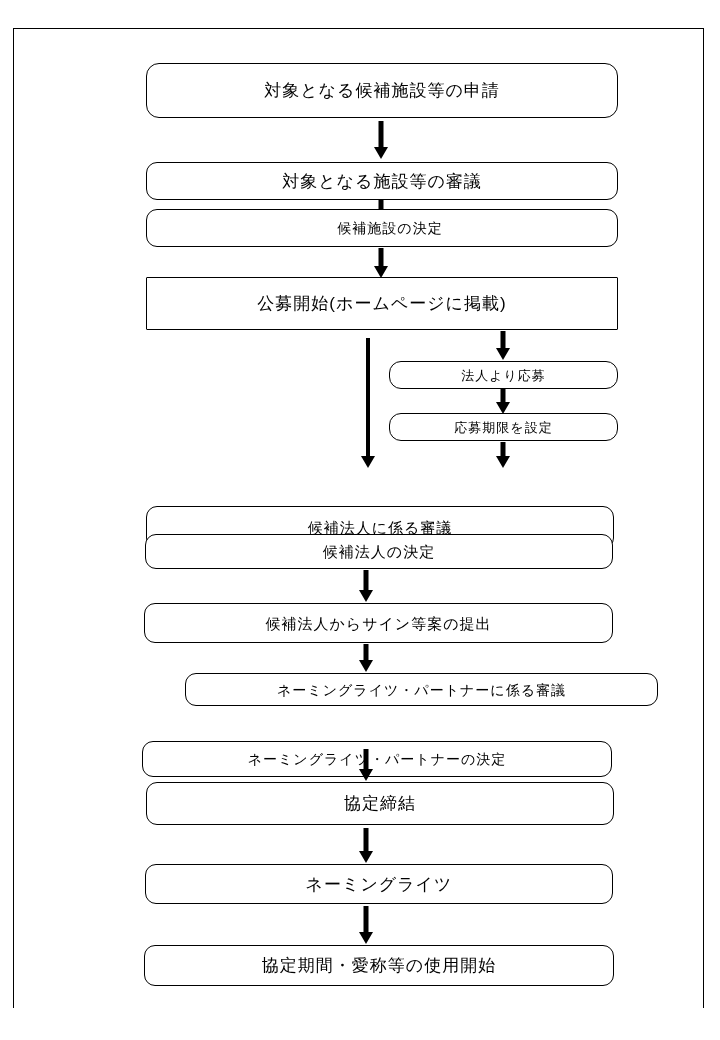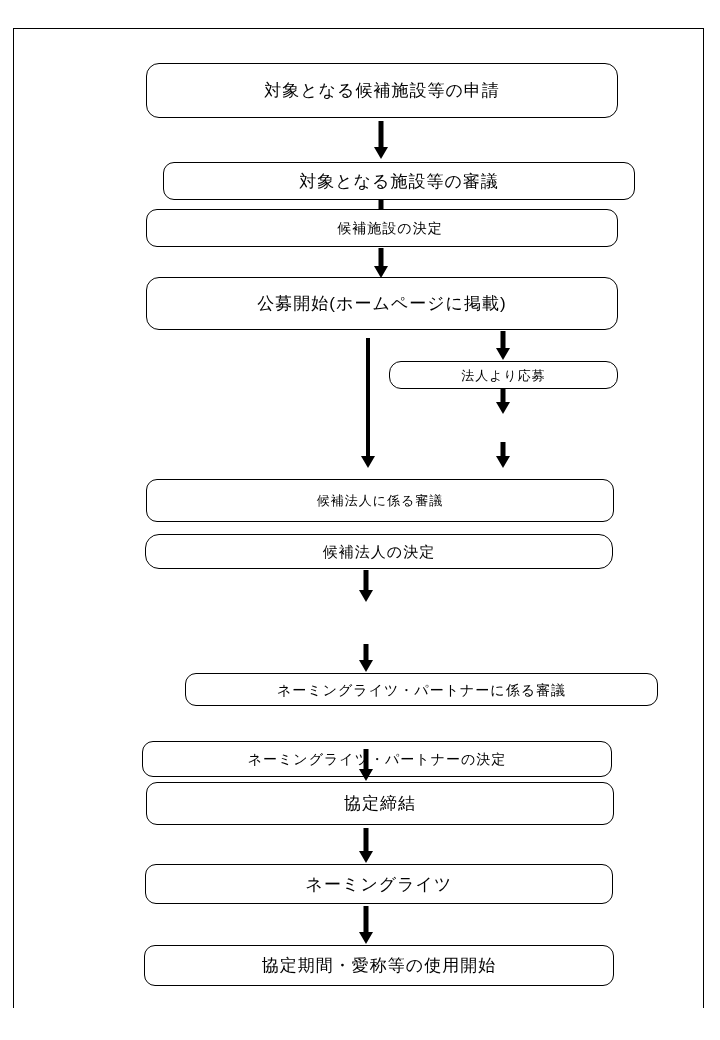--- a/index.html
+++ b/index.html
@@ -77,38 +77,38 @@
 
   <div class="node round" style="left:146px;top:63px;width:472px;height:55px;font-size:17px;border-radius:13px;">
     <span>対象となる候補施設等の申請</span>
   </div>
 
   <div class="arrow headed" style="left:373px;top:121px;height:38px;">
     <div class="shaft"></div>
     <div class="head"></div>
   </div>
 
-  <div class="node round" style="left:146px;top:162px;width:472px;height:38px;font-size:17px;margin-left:17px;">
+  <div class="node round" style="left:146px;top:162px;width:472px;height:38px;font-size:17px;">
     <span>対象となる施設等の審議</span>
   </div>
 
   <div class="arrow bar" style="left:373px;top:199px;height:11px;">
     <div class="shaft"></div>
   </div>
 
   <div class="node round" style="left:146px;top:209px;width:472px;height:38px;font-size:14px;padding-left:16px;">
     <span>候補施設の決定</span>
   </div>
 
   <div class="arrow headed" style="left:373px;top:248px;height:30px;">
     <div class="shaft"></div>
     <div class="head"></div>
   </div>
 
-  <div class="node round" style="left:146px;top:277px;width:472px;height:53px;font-size:17px;border-radius:13px;">
+  <div class="node round" style="left:146px;top:277px;width:472px;height:53px;font-size:17px;border-radius:1px;">
     <span>公募開始(ホームページに掲載)</span>
   </div>
 
   <div class="arrow headed thin" style="left:360px;top:338px;height:130px;">
     <div class="shaft"></div>
     <div class="head"></div>
   </div>
 
   <div class="arrow headed" style="left:495px;top:331px;height:29px;">
     <div class="shaft"></div>
@@ -117,39 +117,45 @@
 
   <div class="node square" style="left:389px;top:361px;width:229px;height:28px;font-size:13px;">
     <span>法人より応募</span>
   </div>
 
   <div class="arrow headed" style="left:495px;top:389px;height:25px;">
     <div class="shaft"></div>
     <div class="head"></div>
   </div>
 
+  <div class="node square" style="left:389px;top:413px;width:229px;height:28px;font-size:13px;">
+    <span>応募期限を設定</span>
+  </div>
 
   <div class="arrow headed" style="left:495px;top:442px;height:26px;">
     <div class="shaft"></div>
     <div class="head"></div>
   </div>
 
-  <div class="node round" style="left:146px;top:479px;width:468px;height:43px;font-size:13px;">
+  <div class="node round" style="left:146px;top:506px;width:468px;height:43px;font-size:15px;">
     <span>候補法人に係る審議</span>
   </div>
 
-  <div class="node round" style="left:145px;top:534px;width:468px;height:35px;font-size:15px;border-radius:14px;">
+  <div class="node round" style="left:145px;top:534px;width:468px;height:35px;font-size:15px;">
     <span>候補法人の決定</span>
   </div>
 
   <div class="arrow headed" style="left:358px;top:570px;height:32px;">
     <div class="shaft"></div>
     <div class="head"></div>
   </div>
 
+  <div class="node round" style="left:144px;top:603px;width:469px;height:40px;font-size:15px;">
+    <span>候補法人からサイン等案の提出</span>
+  </div>
 
   <div class="arrow headed" style="left:358px;top:644px;height:28px;">
     <div class="shaft"></div>
     <div class="head"></div>
   </div>
 
   <div class="node round" style="left:139px;top:673px;width:473px;height:33px;font-size:14px;margin-left:46px;">
     <span>ネーミングライツ・パートナーに係る審議</span>
   </div>
 

